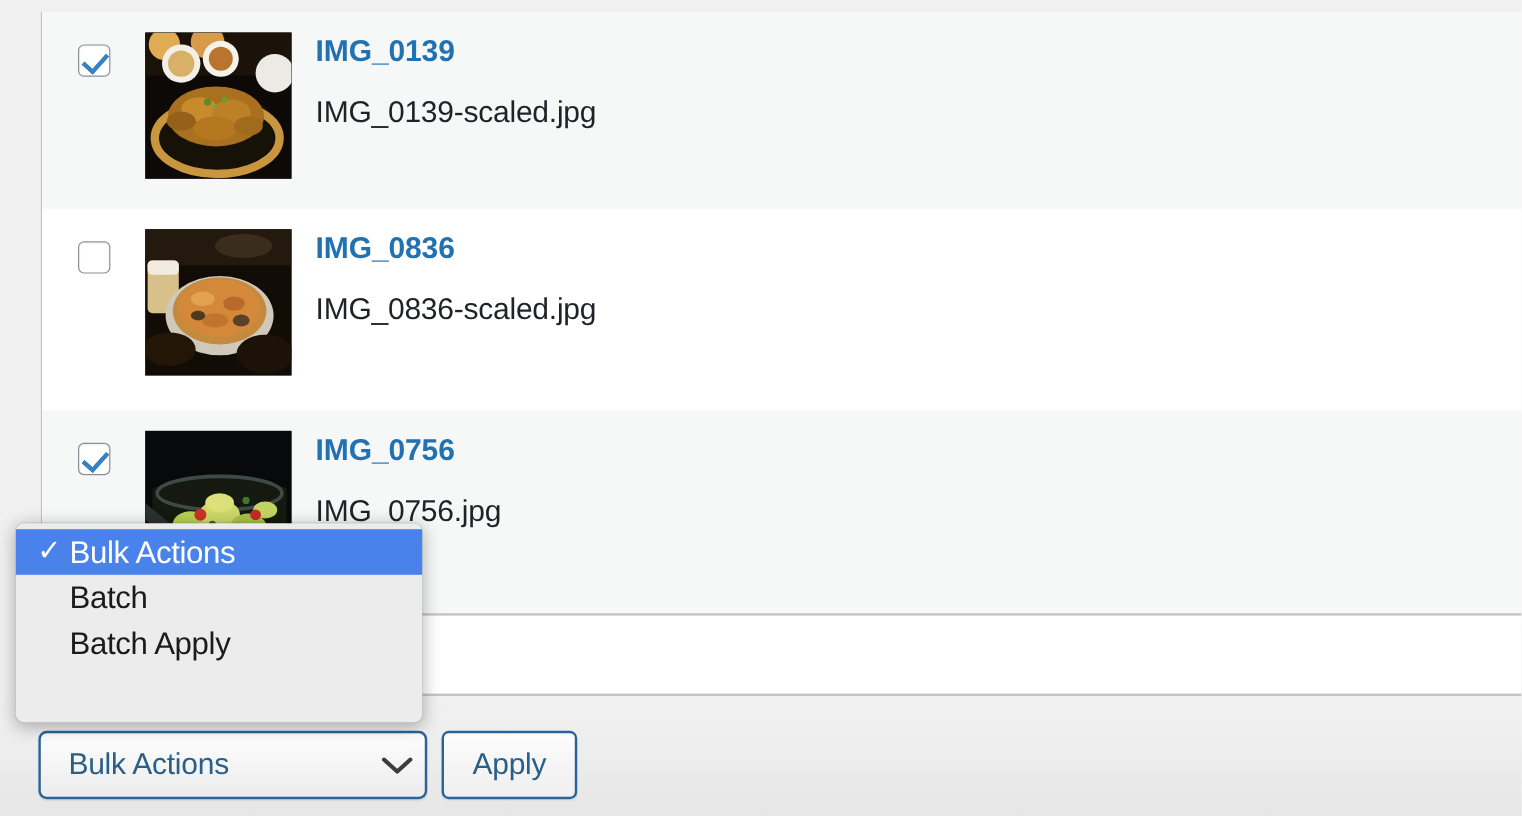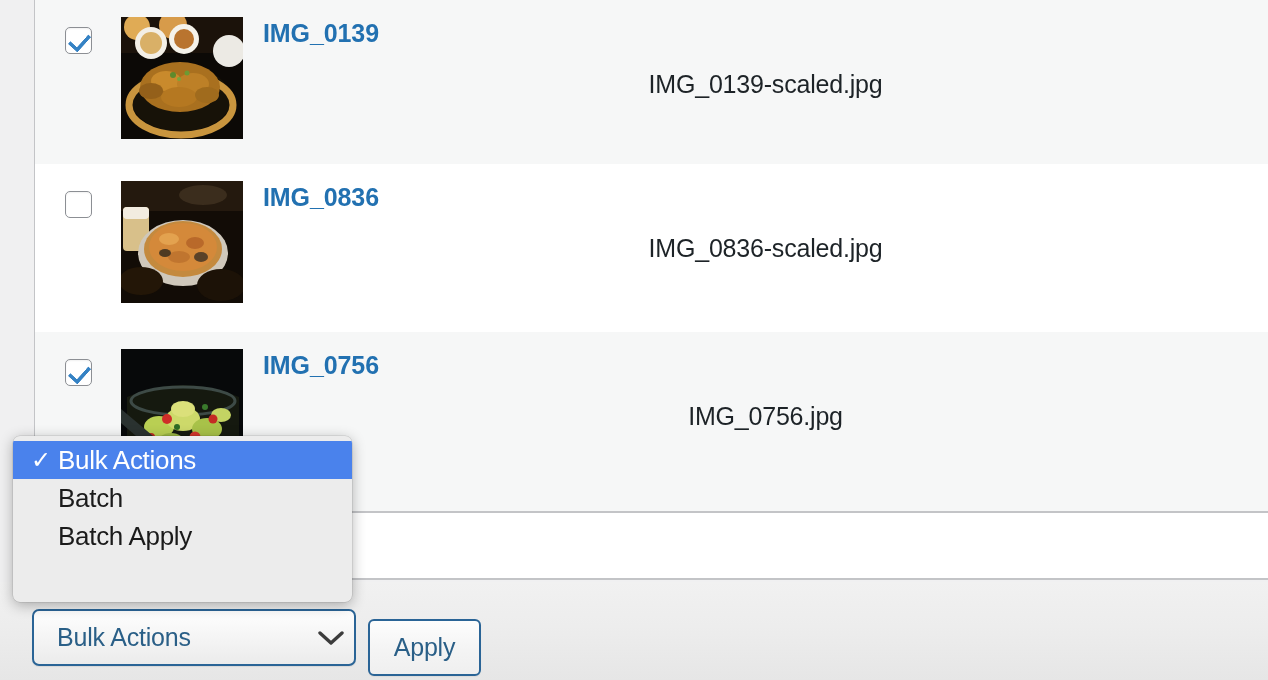--- a/index.html
+++ b/index.html
@@ -9,21 +9,21 @@
     background:#f0f0f1;
     -webkit-font-smoothing:antialiased;
   }
 
   
   #page-root{position:absolute;inset:0;background:#f0f0f1;}
   #left-gutter{position:absolute;left:0;top:0;width:34px;height:592px;background:#f0f0f1;}
 
   
   #list-table{
-    position:absolute;left:34px;top:0;width:1234px;height:511px;
+    position:absolute;left:34px;top:10px;width:1234px;height:511px;
     background:#fff;border-left:1px solid #c3c4c7;box-sizing:border-box;
   }
   .media-row{
     position:relative;display:flex;align-items:flex-start;
     box-sizing:border-box;width:100%;
   }
   .media-row.striped{background:#f6f7f7;}
   .media-row.plain{background:#ffffff;}
 
   .cb-cell{width:86px;flex:0 0 86px;display:flex;justify-content:center;padding-top:27px;}
@@ -46,21 +46,21 @@
   }
   .thumb svg{display:block;width:122px;height:122px;}
 
   .title-cell{flex:1 1 auto;padding-top:19px;min-width:0;}
   .title-link{
     display:block;font-size:25px;font-weight:bold;color:#2271b1;
     letter-spacing:-.1px;line-height:1.18;text-decoration:none;
   }
   .filename{
     display:block;margin-top:20px;font-size:25px;color:#1d2327;
-    font-weight:400;line-height:1.2;letter-spacing:-.2px;text-align:center;
+    font-weight:400;line-height:1.2;letter-spacing:-.2px;
   }
 
   
   #row-0{height:164px;}
   #row-1{height:168px;}
   #row-2{height:179px;}
 
   
   #table-footer{
     position:absolute;left:34px;top:511px;width:1234px;height:69px;
@@ -85,21 +85,21 @@
   #bulk-select .sel-label{
     font-size:25px;color:#2a5f87;padding-left:23px;flex:1 1 auto;
     letter-spacing:-.2px;
   }
   #bulk-select .chev{
     width:46px;display:flex;align-items:center;justify-content:center;
   }
   #bulk-select .chev svg{display:block;}
 
   #apply-button{
-    position:absolute;left:368px;top:37px;width:113px;height:57px;
+    position:absolute;left:368px;top:27px;width:113px;height:57px;
     box-sizing:border-box;
     border:2px solid #2a6496;border-radius:6px;
     background:linear-gradient(to bottom,#fdfdfd 0%,#f4f4f4 55%,#efefef 100%);
     display:flex;align-items:center;justify-content:center;
     font-size:25px;color:#2a5f87;letter-spacing:-.2px;
     box-shadow:0 1px 1px rgba(0,0,0,.05);
   }
 
   
   #select-popup{

